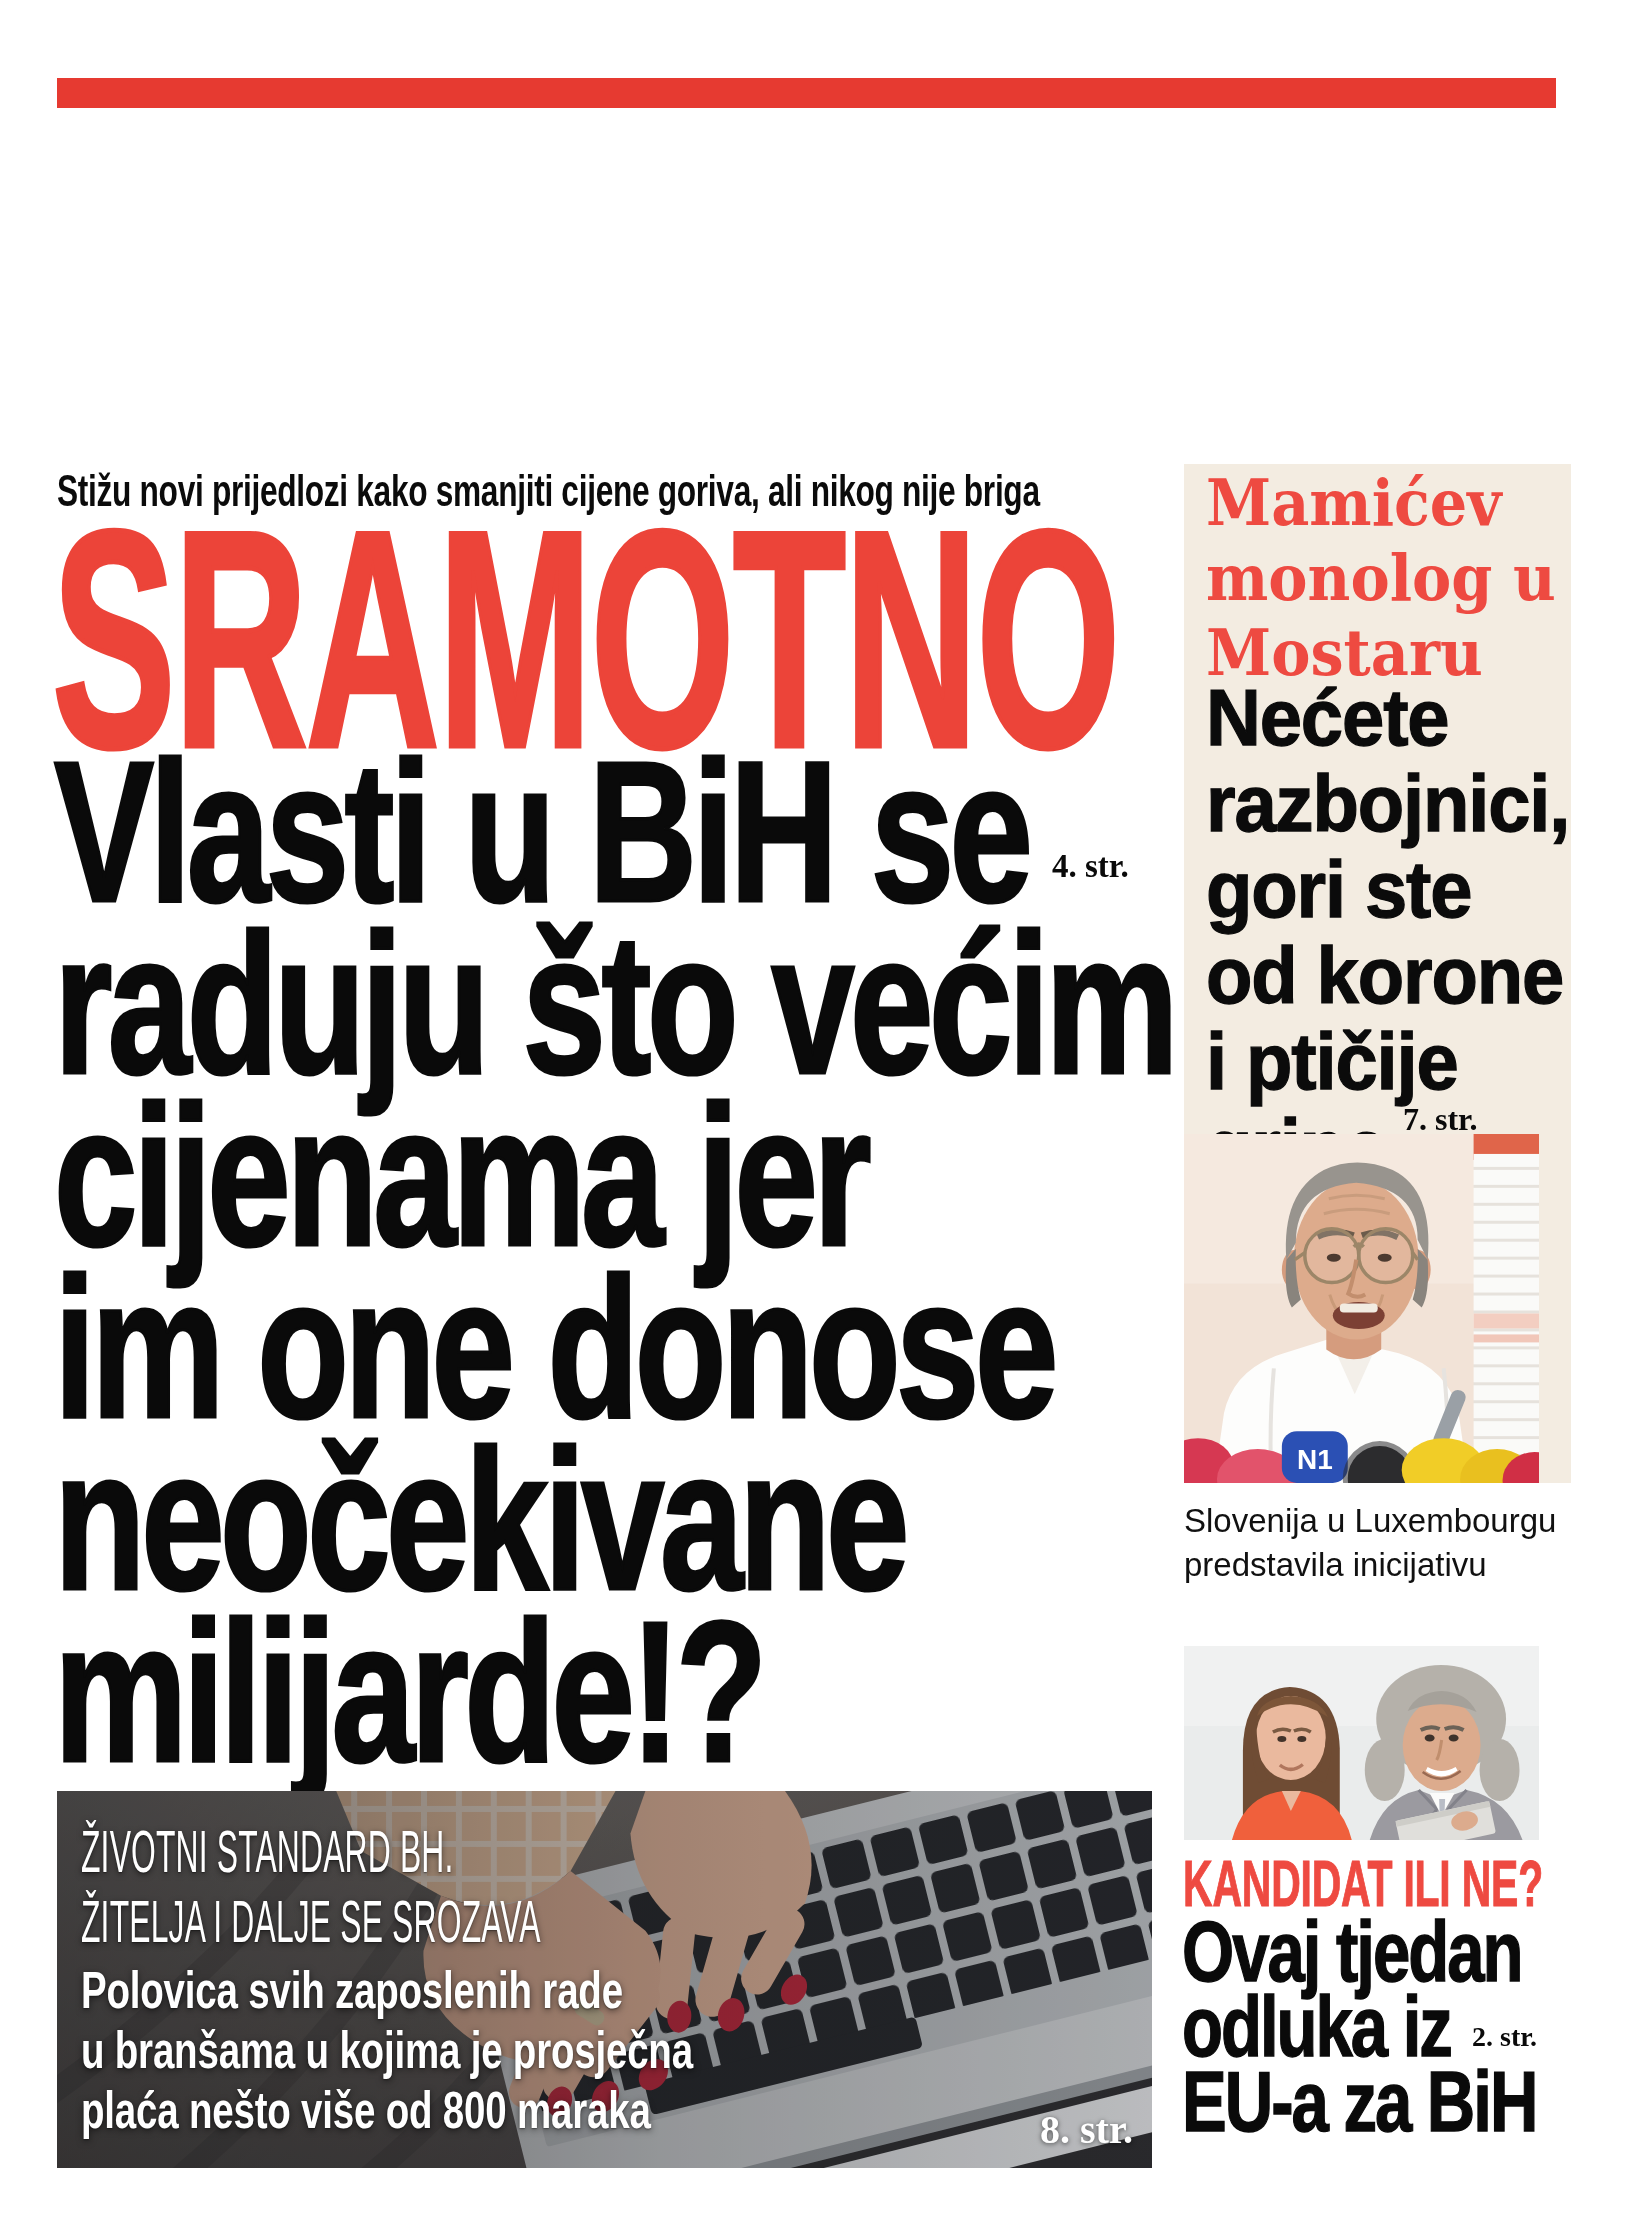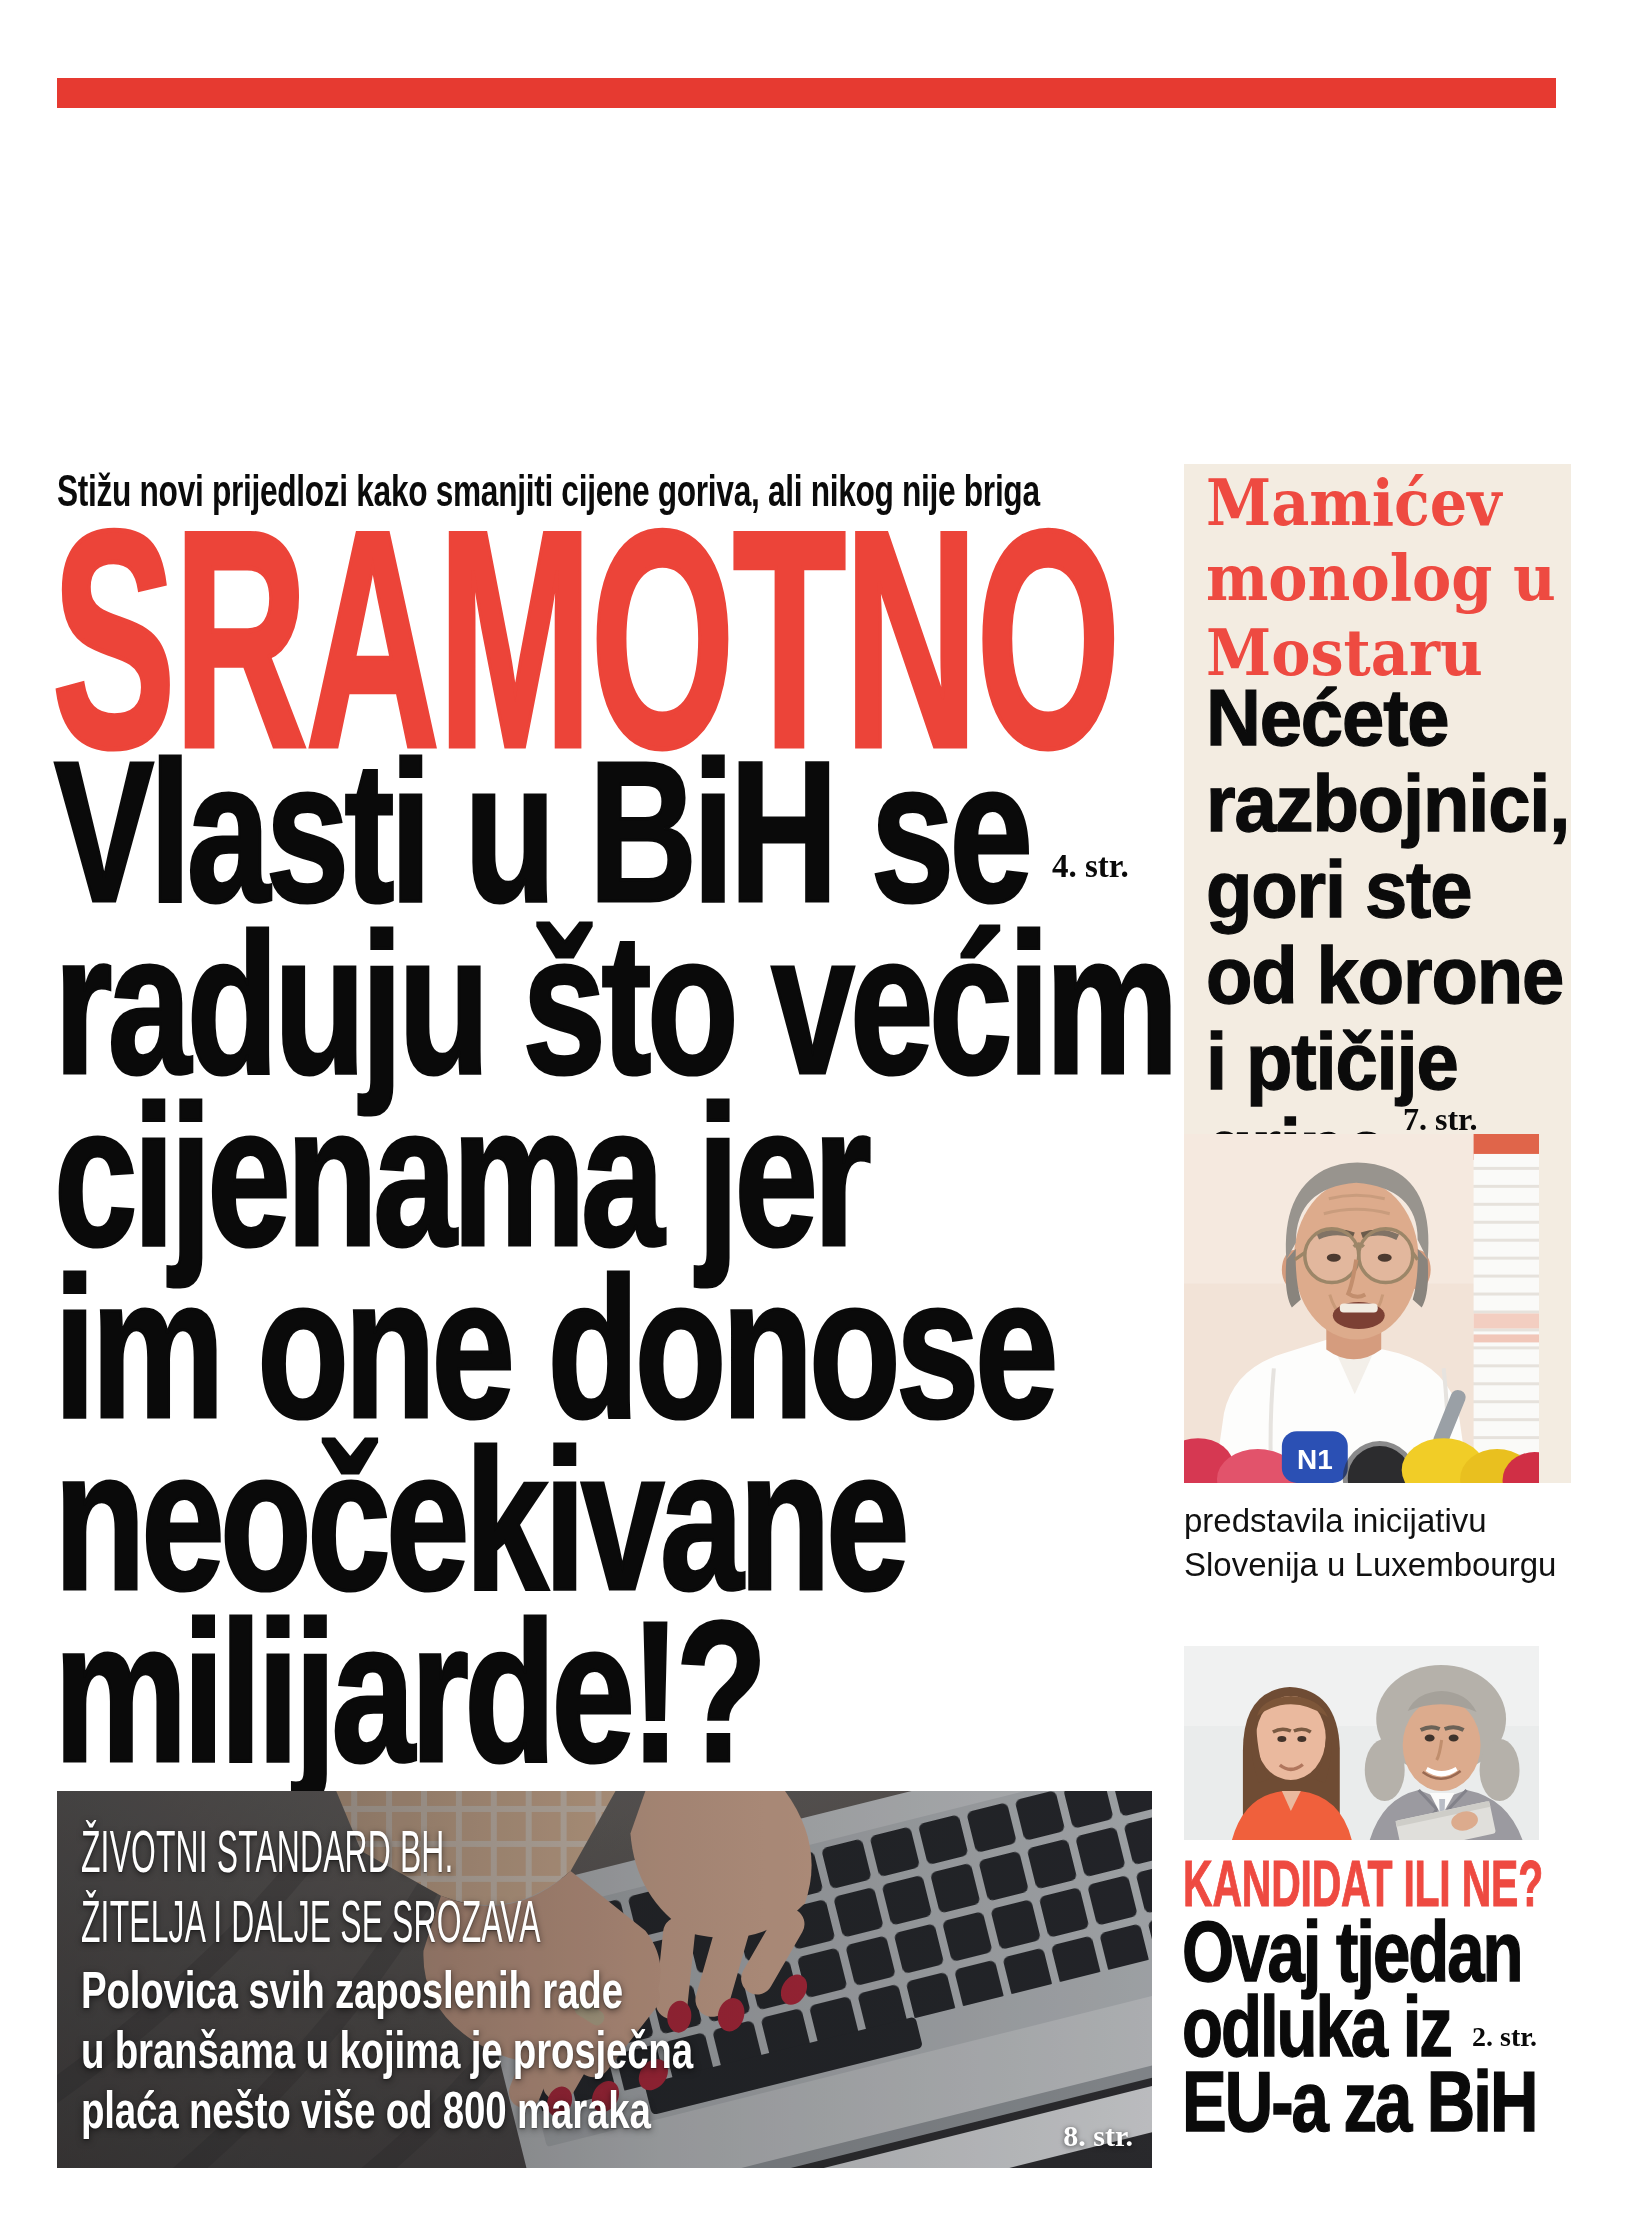--- a/index.html
+++ b/index.html
@@ -32,21 +32,21 @@
   .ref4{left:1052px;top:848px;font-size:33px;}
   
   .photo-laptop{left:57px;top:1791px;width:1095px;height:377px;overflow:hidden;padding-left:16px;}
   .photo-laptop svg{position:absolute;left:0;top:0;}
   .deck{left:24px;top:26px;color:#fff;font-size:59px;line-height:70px;font-weight:400;
         transform:scaleX(0.54);letter-spacing:0.005em;
         text-shadow:0 2px 9px rgba(0,0,0,.55),0 0.5px 2px rgba(0,0,0,.4);}
   .sub{left:24px;top:169px;color:#fff;font-size:52px;line-height:60px;font-weight:bold;
         transform:scaleX(0.74);letter-spacing:-0.005em;
         text-shadow:0 2px 9px rgba(0,0,0,.55),0 0.5px 2px rgba(0,0,0,.4);}
-  .ref8{right:35px;bottom:15px;font-size:30px;color:#fff;
+  .ref8{right:35px;bottom:15px;font-size:40px;color:#fff;
         text-shadow:0 1px 5px rgba(0,0,0,.6);}
   
   .beige{left:1184px;top:464px;width:355px;height:1019px;background:#f3ece1;padding-left:32px;}
   .mamicev{left:22px;top:1px;font-family:"DejaVu Serif",serif;font-weight:bold;
         font-size:64px;line-height:75px;color:#ee4a41;transform:scaleX(0.92);}
   .necete{left:22px;top:211px;font-size:80px;line-height:86px;font-weight:bold;
         letter-spacing:-0.015em;transform:scaleX(0.95);color:#0b0b0b;}
   .ref6{left:219px;top:637px;font-size:32px;}
   .photo-mamic{left:0;bottom:0;width:355px;height:349px;overflow:hidden;}
   .caption{left:1184px;top:1499px;width:361px;font-size:33px;line-height:44px;color:#111;}
@@ -219,22 +219,22 @@
           <rect x="512" y="628" width="16" height="180" fill="#3a3d41"></rect>
         </g>
         <ellipse cx="520" cy="674" rx="84" ry="64" fill="#f1cd27"></ellipse>
         <ellipse cx="627" cy="692" rx="74" ry="60" fill="#e9c01f"></ellipse>
         <ellipse cx="702" cy="694" rx="64" ry="56" fill="#d02f45"></ellipse>
       </svg>
     </div>
   </div>
 
   <div class="abs caption">
+    <div class="nowrap">Slovenija u Luxembourgu</div>
     <div class="nowrap">predstavila inicijativu</div>
-    <div class="nowrap">Slovenija u Luxembourgu</div>
   </div>
 
   <div class="abs photo-duo">
     <svg width="355" height="194" viewBox="0 0 711 388" preserveAspectRatio="none">
       <rect width="711" height="388" fill="#eaecec"></rect>
       <rect width="711" height="160" fill="#f0f1f1"></rect>
       <path d="M118 388 L118 210 Q118 88 212 82 Q308 88 312 205 L312 388 Z" fill="#6f4c34"></path>
       <ellipse cx="214" cy="184" rx="70" ry="84" fill="#eab99e"></ellipse>
       <path d="M146 140 Q 214 92 288 142 Q 272 104 214 100 Q 156 104 146 140 Z" fill="#7d5639"></path>
       <path d="M144 150 Q 148 236 170 266 L 150 274 Q 130 222 136 160 Z" fill="#6f4c34"></path>

